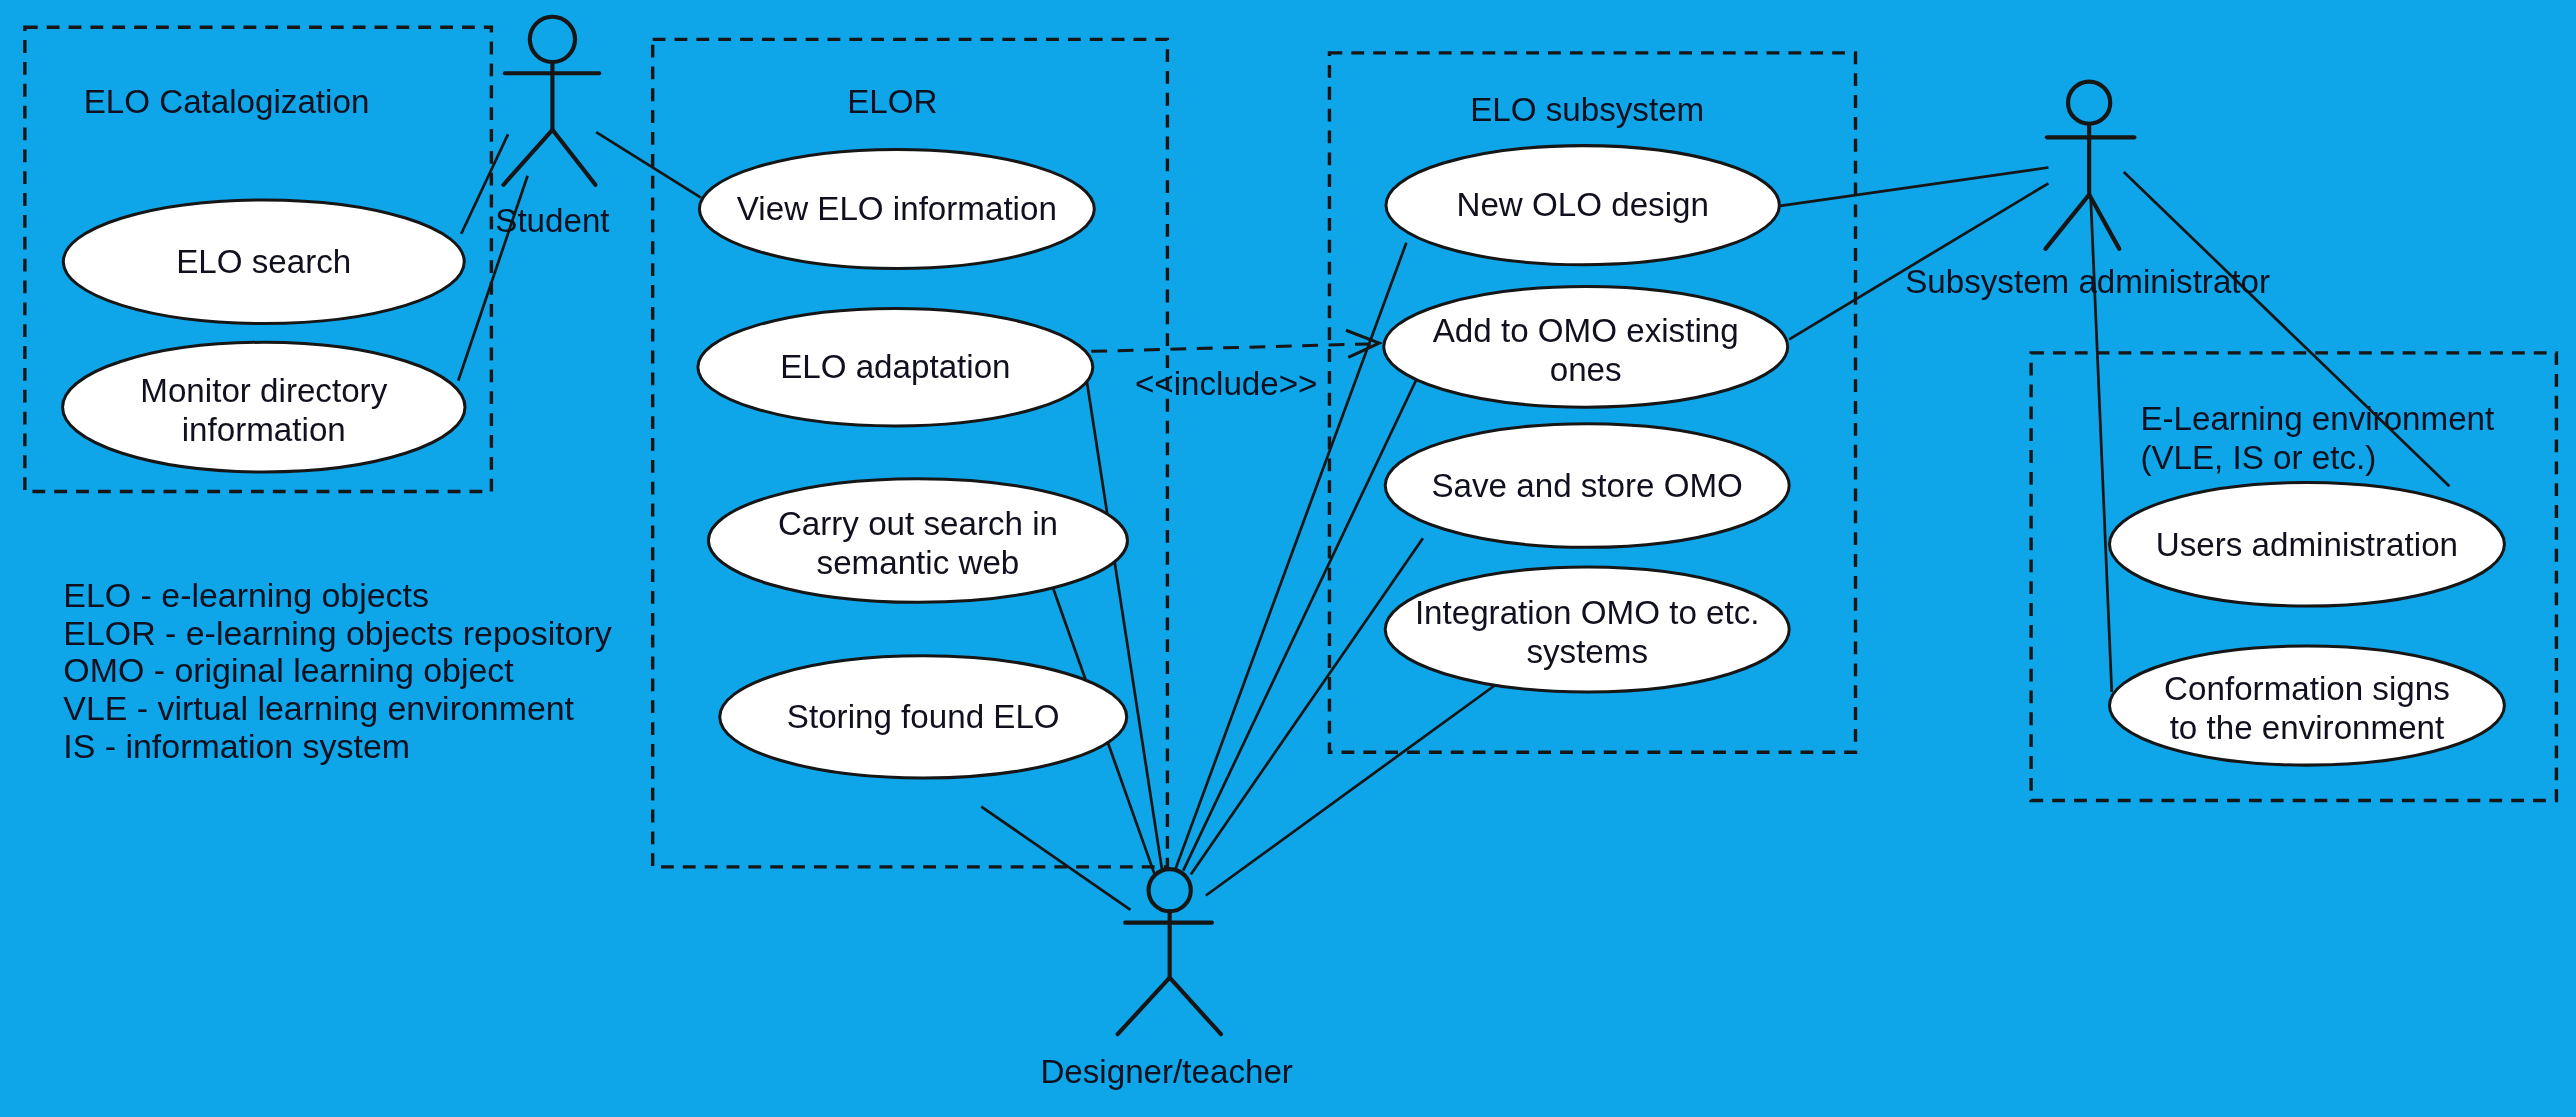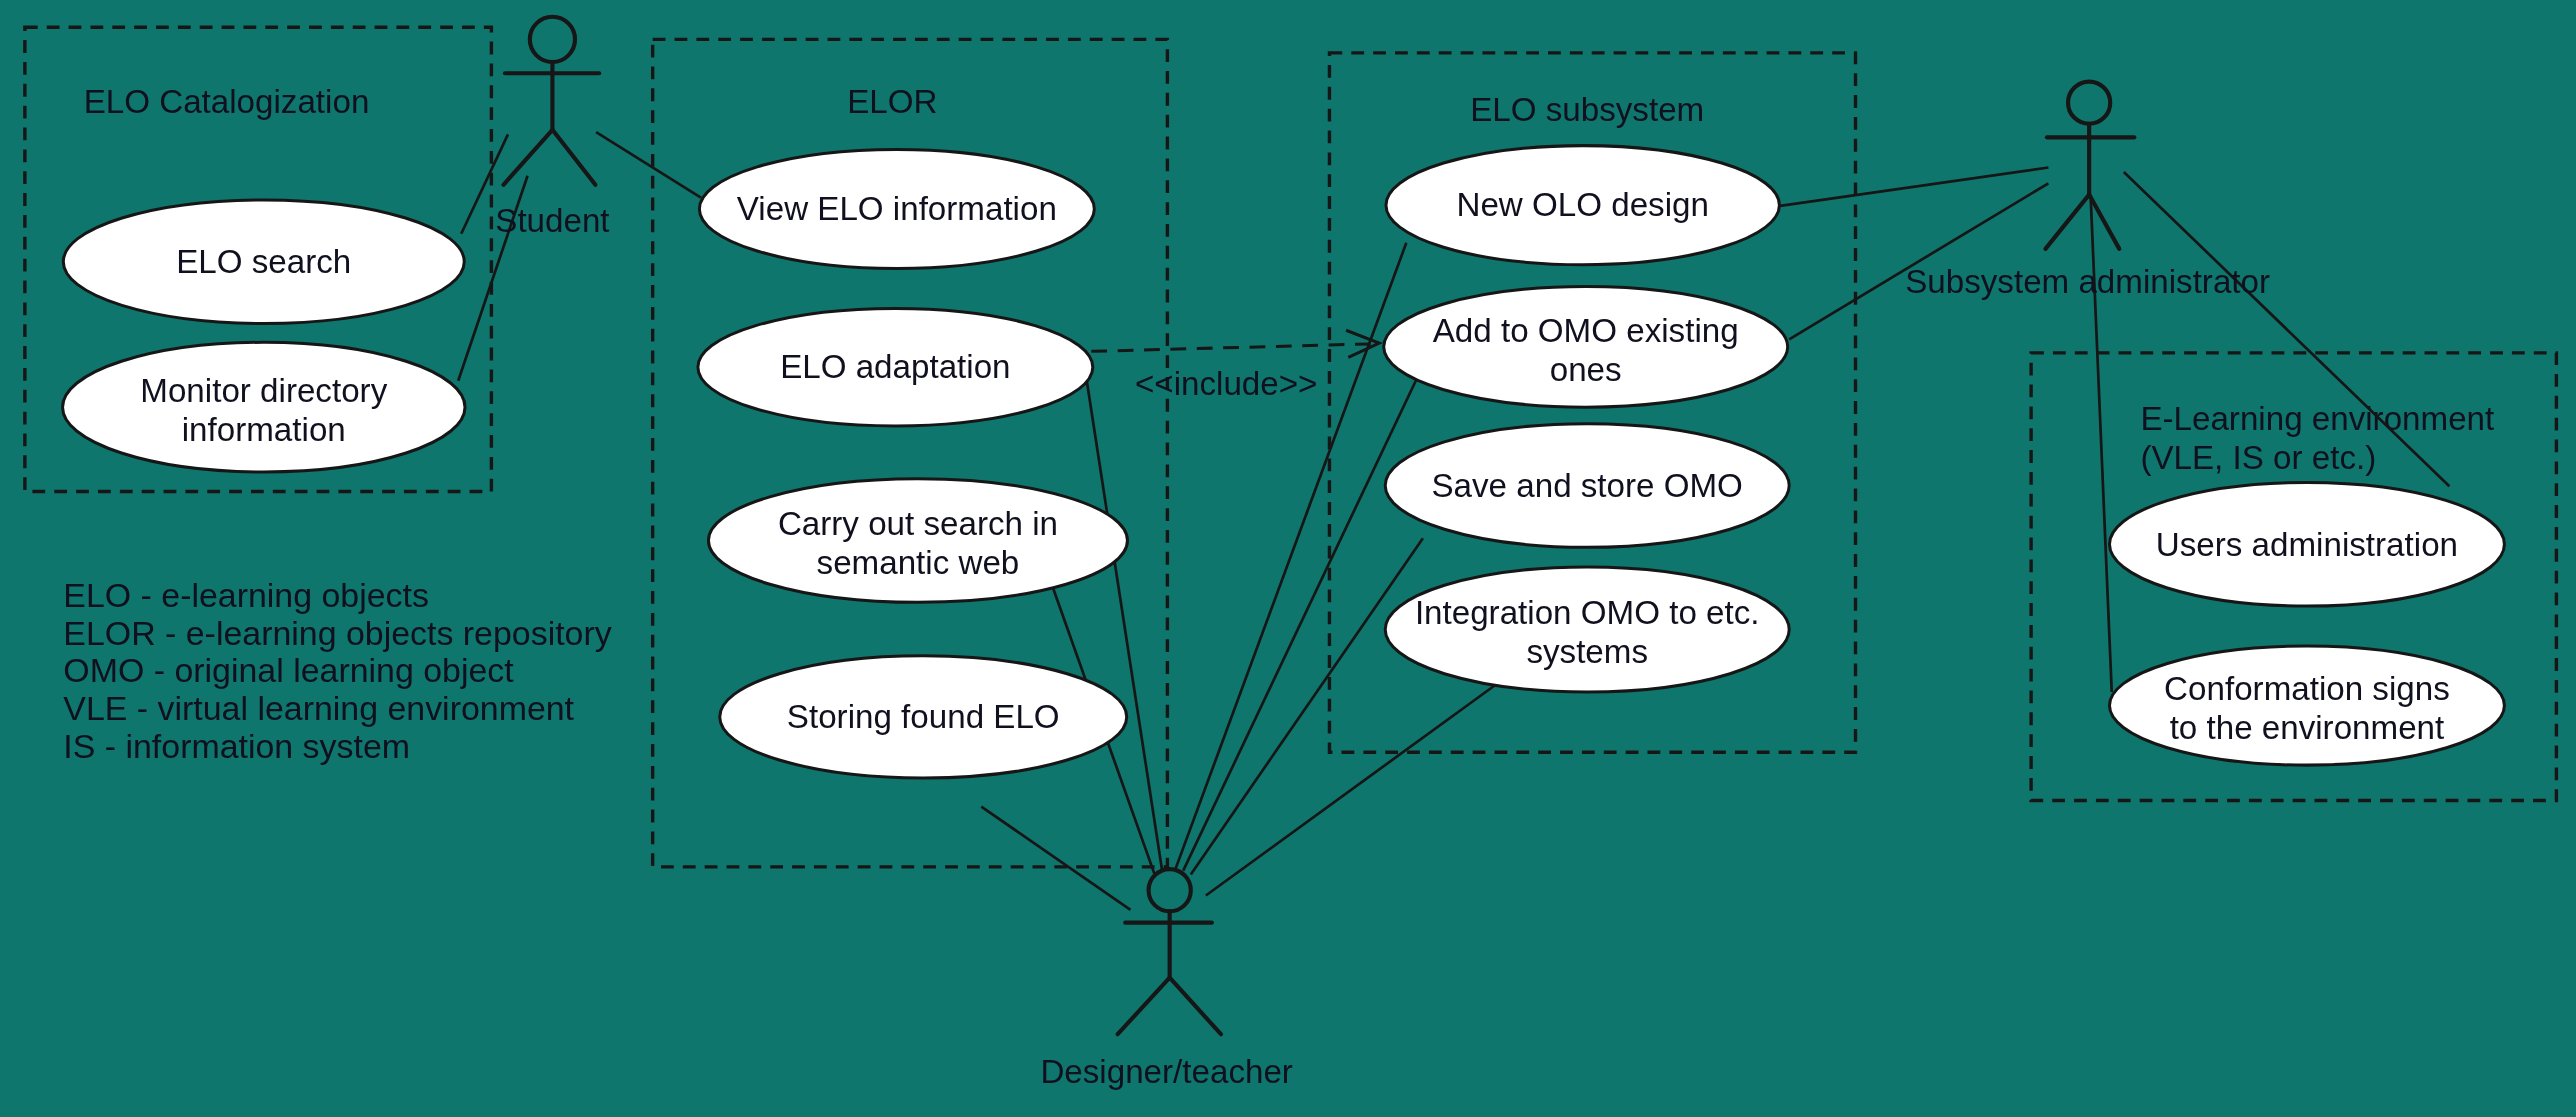--- a/index.html
+++ b/index.html
@@ -1,16 +1,16 @@
 <!DOCTYPE html>
 <html style="font-size:12px"><head>
 <meta charset="utf-8">
 <style>
   html,body{margin:0;padding:0;background:#ffffff;}
-  #stage{position:relative;width:2576px;height:1118px;background:#0f766e;overflow:hidden;}
+  #stage{position:relative;width:2576px;height:1118px;background:#0ea5e9;overflow:hidden;}
   svg{display:block;}
   text{font-family:"Liberation Sans","DejaVu Sans",sans-serif;fill:#10101e;}
   .uc-label{font-size:44px;}
   .pkg-title{font-size:44px;}
   .actor-label{font-size:44px;}
   .legend-line{font-size:45px;}
   .include-label{font-size:44px;}
   .pkg{fill:none;stroke:#161616;stroke-width:4.5;stroke-dasharray:17 12;}
   .uc{fill:#ffffff;stroke:#161616;stroke-width:4;}
   .assoc{stroke:#161616;stroke-width:3.6;fill:none;}

